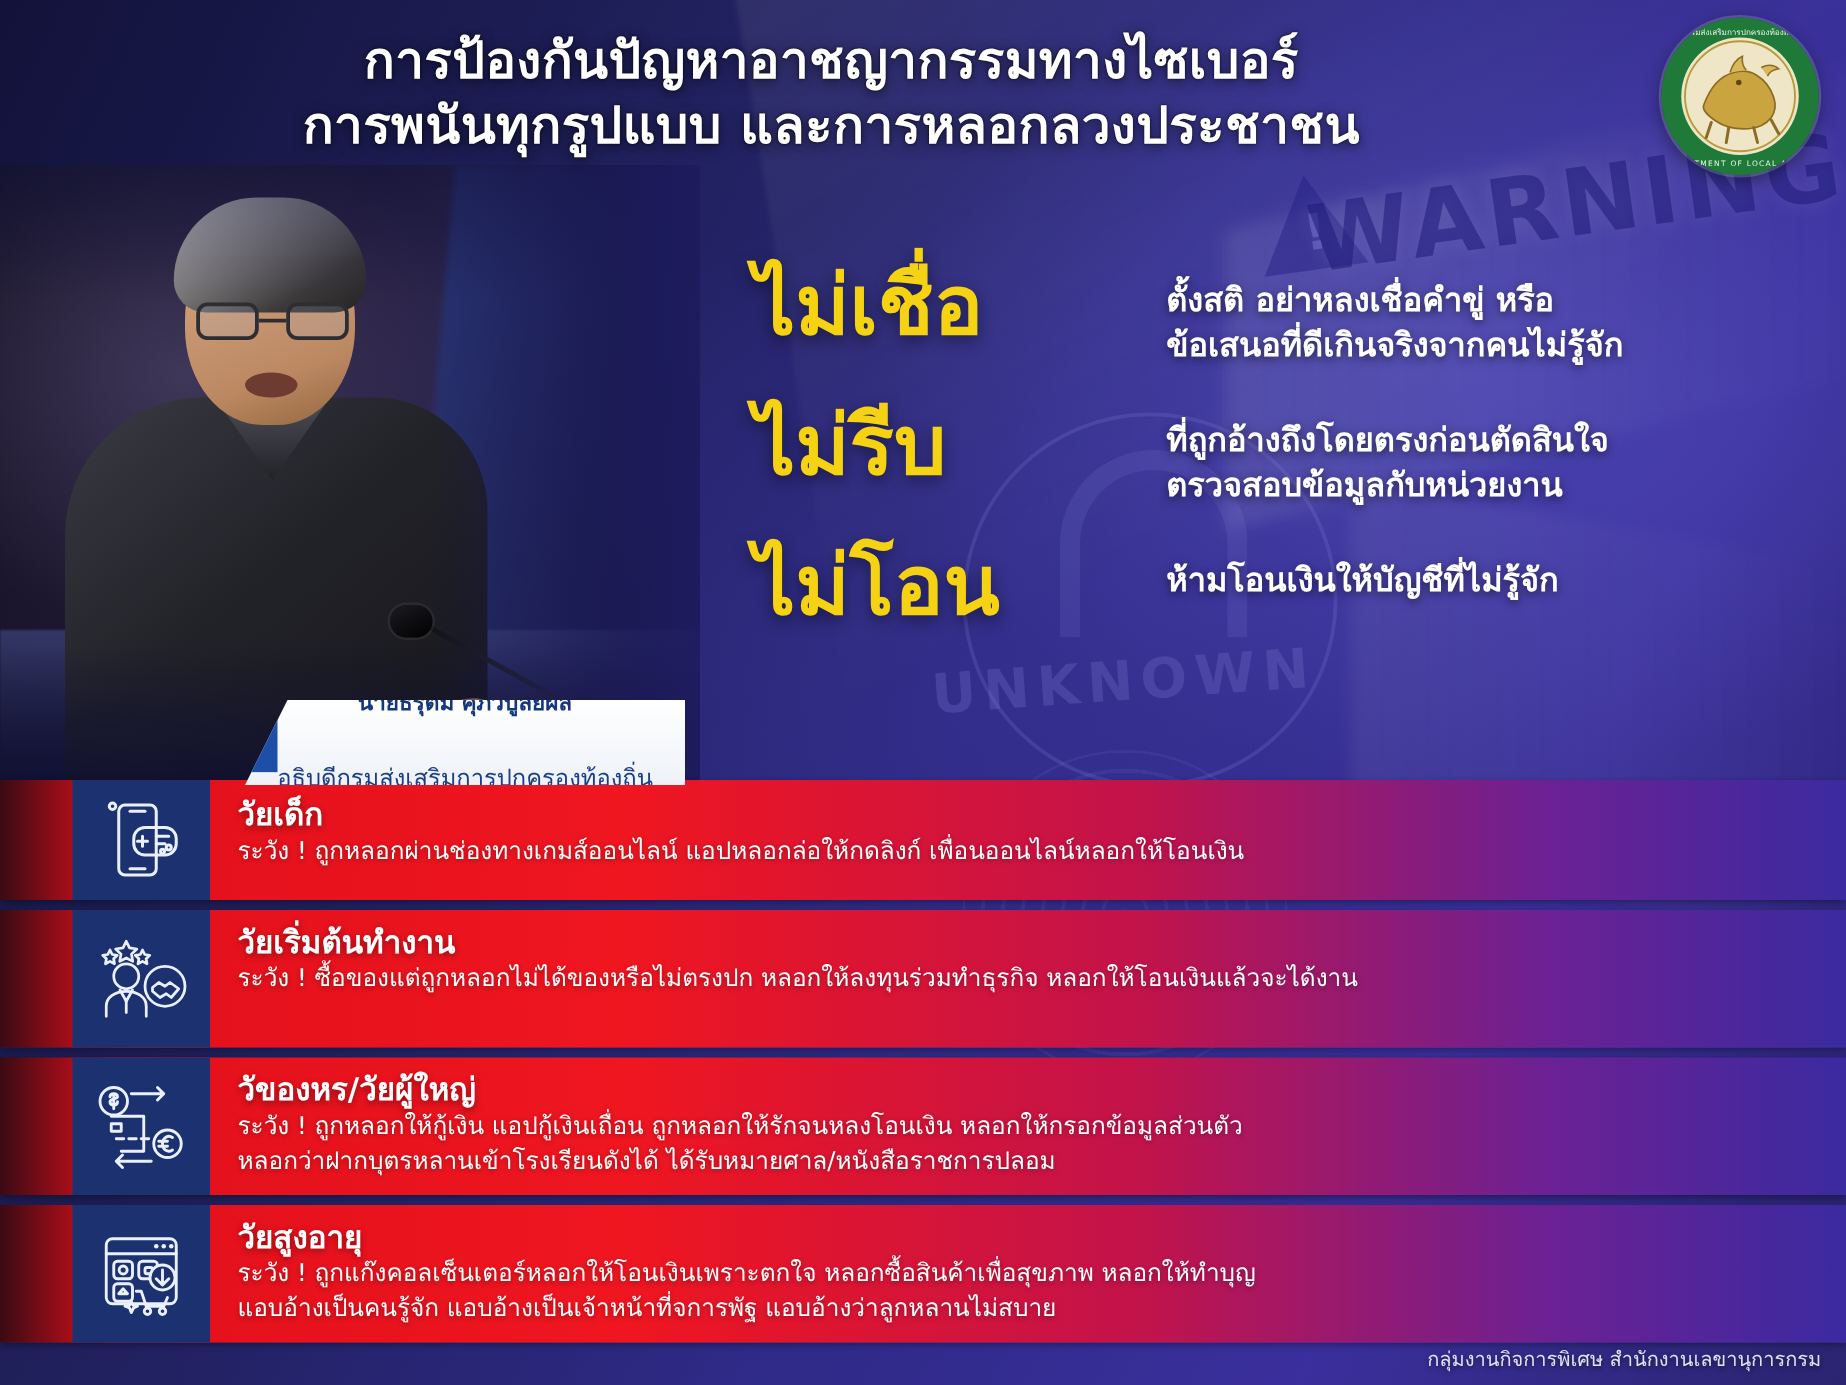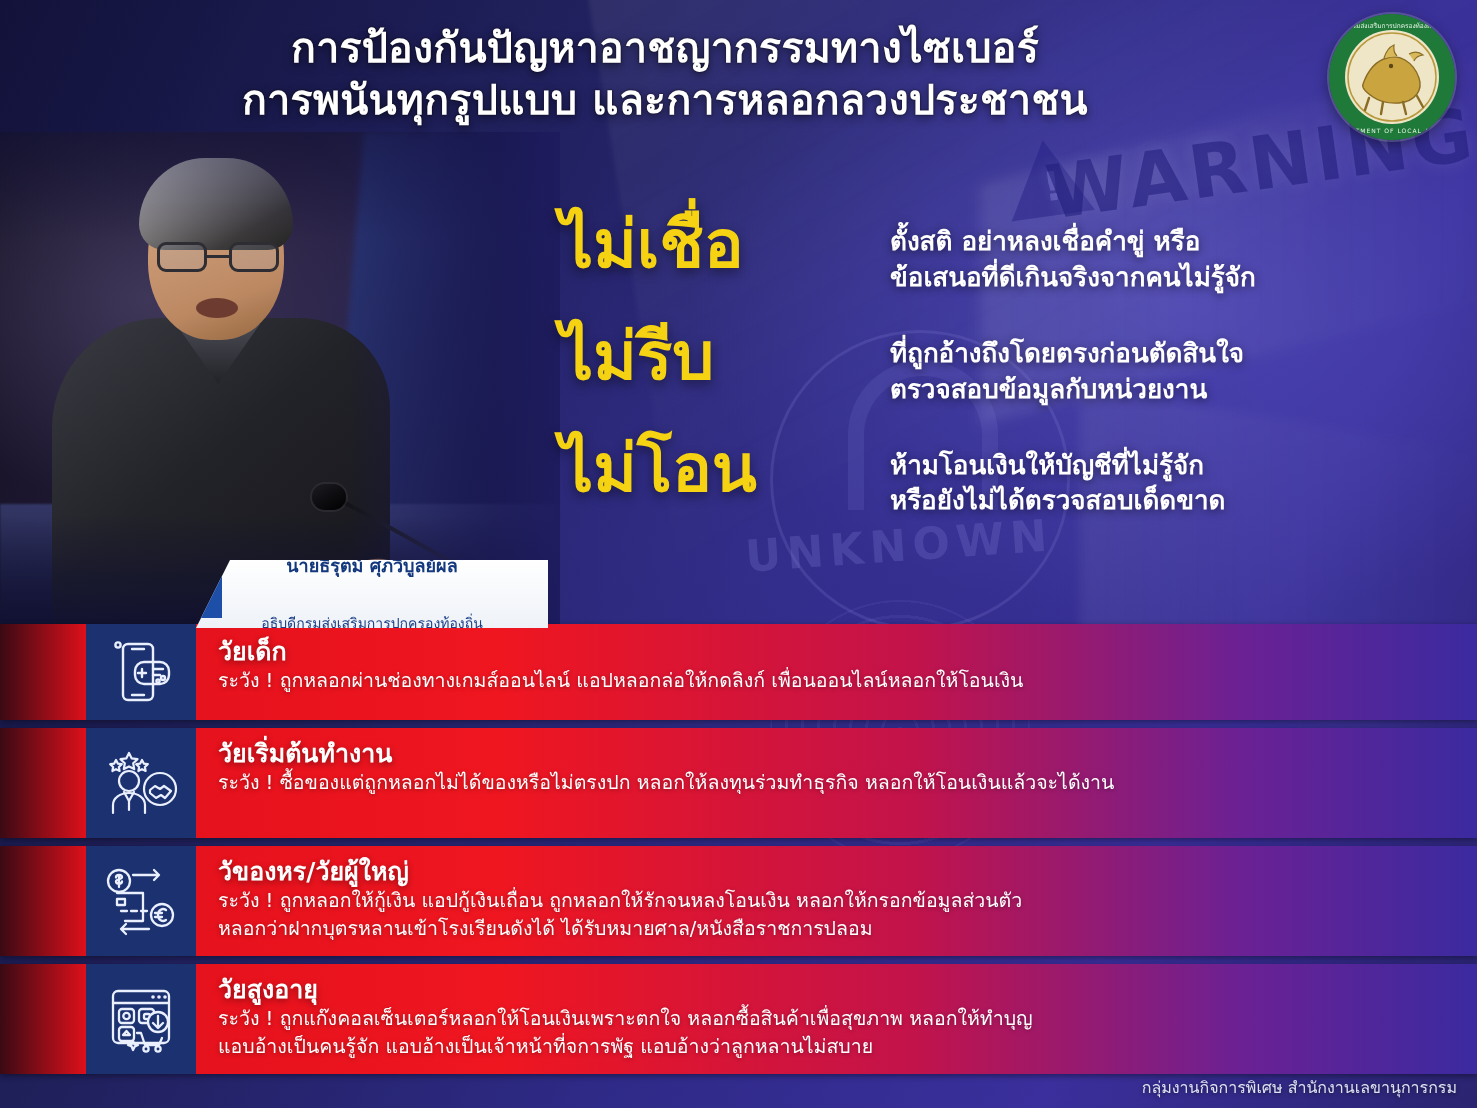--- a/index.html
+++ b/index.html
@@ -174,45 +174,44 @@
     background:linear-gradient(180deg,#ffffff,#eef2f8);
     clip-path:polygon(34px 0, 100% 0, 100% 100%, 0 100%);
     box-shadow:0 4px 12px rgba(0,0,0,.45);
     display:flex; flex-direction:column; align-items:center; justify-content:center;
   }
   .nameplate::before{
     content:""; position:absolute; left:-14px; top:0; width:40px; height:58px;
     background:#1e4fa8; clip-path:polygon(34px 0,100% 0,66px 100%,0 100%);
   }
   .np-name{ color:#14387e; font-weight:bold; font-size:18px; line-height:1.1; }
-  .np-role{ color:#1a3f86; font-size:14px; line-height:1.25;margin-top:39px; }
+  .np-role{ color:#1a3f86; font-size:19px; line-height:1.25;margin-top:39px; }
 
   
   .slogans{
     position:absolute; left:560px; top:212px; z-index:6;
-    display:flex; flex-direction:column; gap:28px;
+    display:flex; flex-direction:column; gap:28px;padding-left:43px;
   }
   .slogan-row{ display:flex; align-items:flex-start; }
   .slogan-key{
     width:330px; color:#f5d312; font-weight:bold; font-size:66px; line-height:1.0;
     text-shadow:0 4px 12px rgba(0,0,0,.45);
   }
   .slogan-desc{
     color:#ffffff; font-weight:bold; font-size:26px; line-height:1.38; padding-top:12px;
     text-shadow:0 2px 8px rgba(0,0,0,.5);
   }
 
   
   .bands{ position:absolute; left:0; top:624px; width:1477px; z-index:6; }
   .band{
     position:relative; display:flex; align-items:stretch;
     margin-bottom:8px;
     background:linear-gradient(90deg,#3a0a14 0%,#e2101b 6%,#ef1620 34%,#c2134b 62%,#6b2194 84%,#3b2aa0 100%);
     box-shadow:0 2px 6px rgba(0,0,0,.4);
-    padding-left:28px;
   }
   .band .edge{ width:58px; }
   .band .iconbox{
     width:110px; display:flex; align-items:center; justify-content:center;
     background:#1c3270;
   }
   .band .content{ flex:1; padding:10px 20px 12px 22px; }
   .band-title{
     color:#ffffff; font-weight:bold; font-size:25px; line-height:1.25;
     text-shadow:0 2px 6px rgba(0,0,0,.4);
@@ -306,21 +305,20 @@
       <div class="slogan-key">ไม่รีบ</div>
       <div class="slogan-desc">
         <div>ที่ถูกอ้างถึงโดยตรงก่อนตัดสินใจ</div>
         <div>ตรวจสอบข้อมูลกับหน่วยงาน</div>
       </div>
     </div>
     <div class="slogan-row">
       <div class="slogan-key">ไม่โอน</div>
       <div class="slogan-desc">
         <div>ห้ามโอนเงินให้บัญชีที่ไม่รู้จัก</div>
-        <div>หรือยังไม่ได้ตรวจสอบเด็ดขาด</div>
       </div>
     </div>
   </div>
 
   <div class="bands">
 
     <div class="band h1">
       <div class="edge"></div>
       <div class="iconbox">
         <span class="icon">

